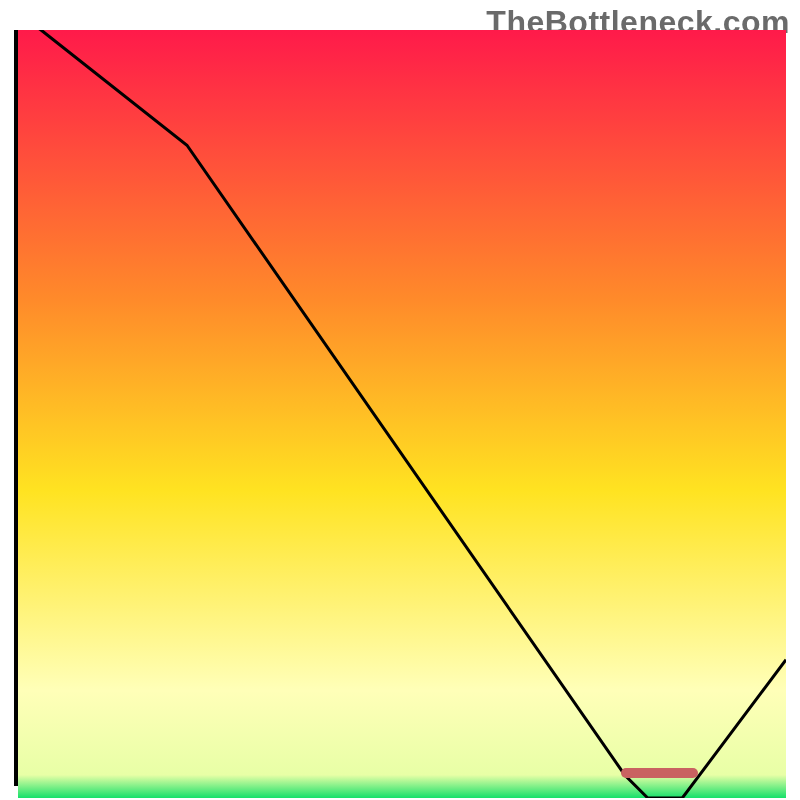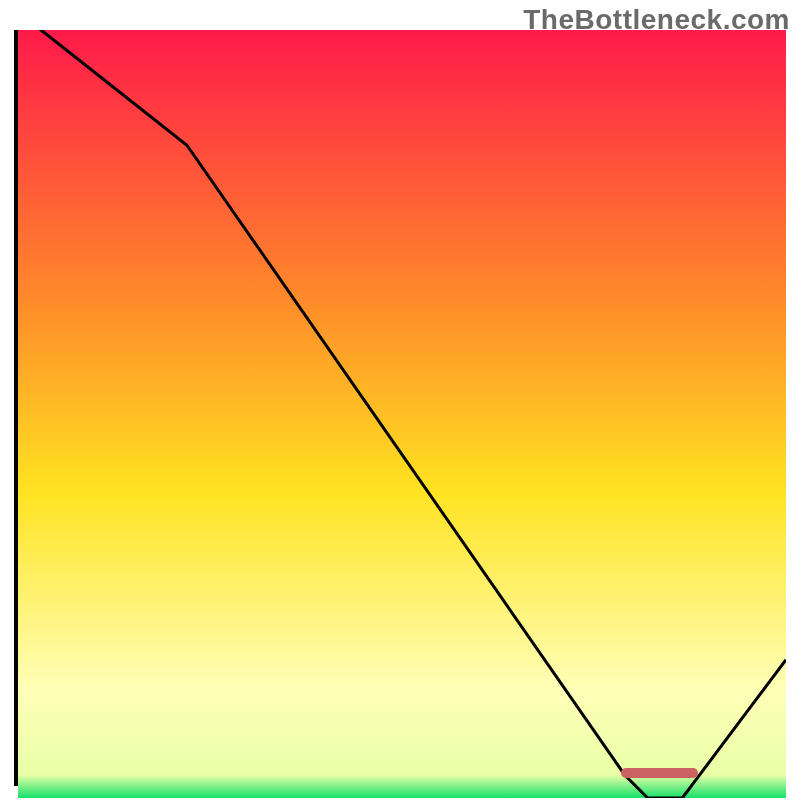--- a/index.html
+++ b/index.html
@@ -8,21 +8,21 @@
     position: relative;
     width: 800px;
     height: 800px;
     background: #fff;
   }
   .watermark {
     position: absolute;
     top: 4px;
     right: 10px;
     font-family: Arial, Helvetica, sans-serif;
-    font-size: 28px;
+    font-size: 32px;
     font-weight: 600;
     color: #6a6a6a;
     letter-spacing: 0.5px;
     text-align: center;
   }
   .plot {
     position: absolute;
     left: 14px;
     top: 30px;
     width: 772px;

